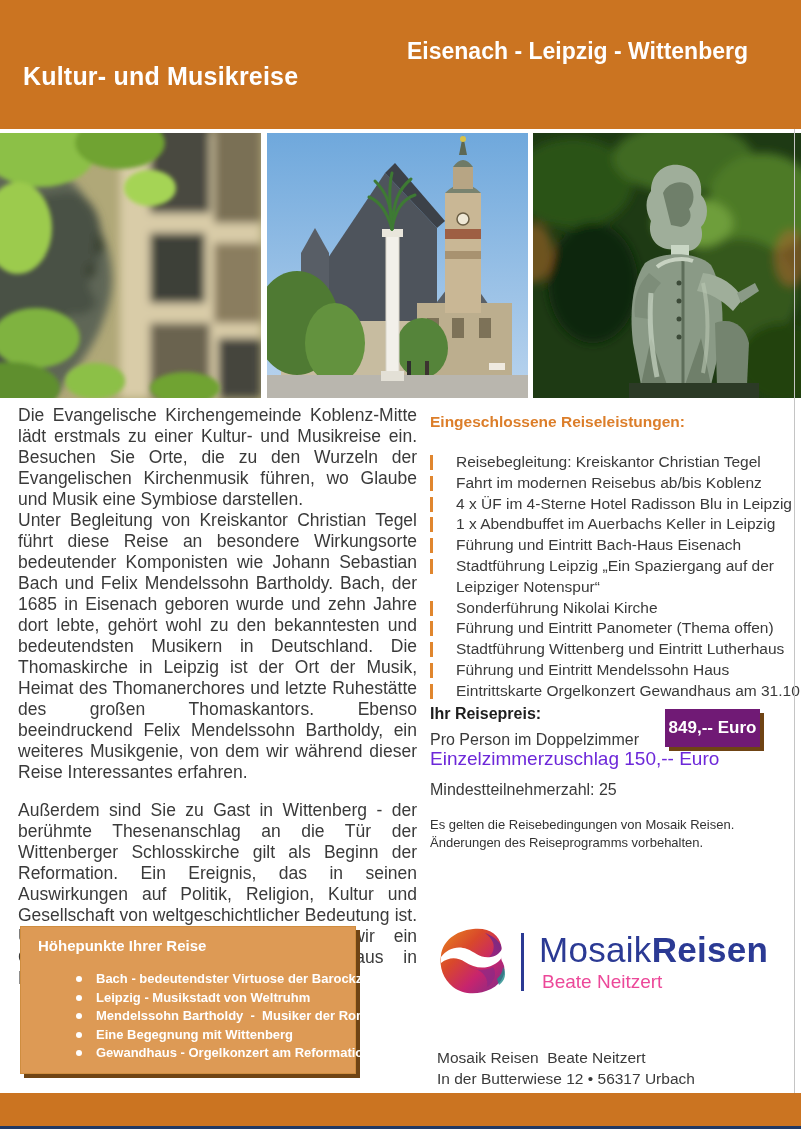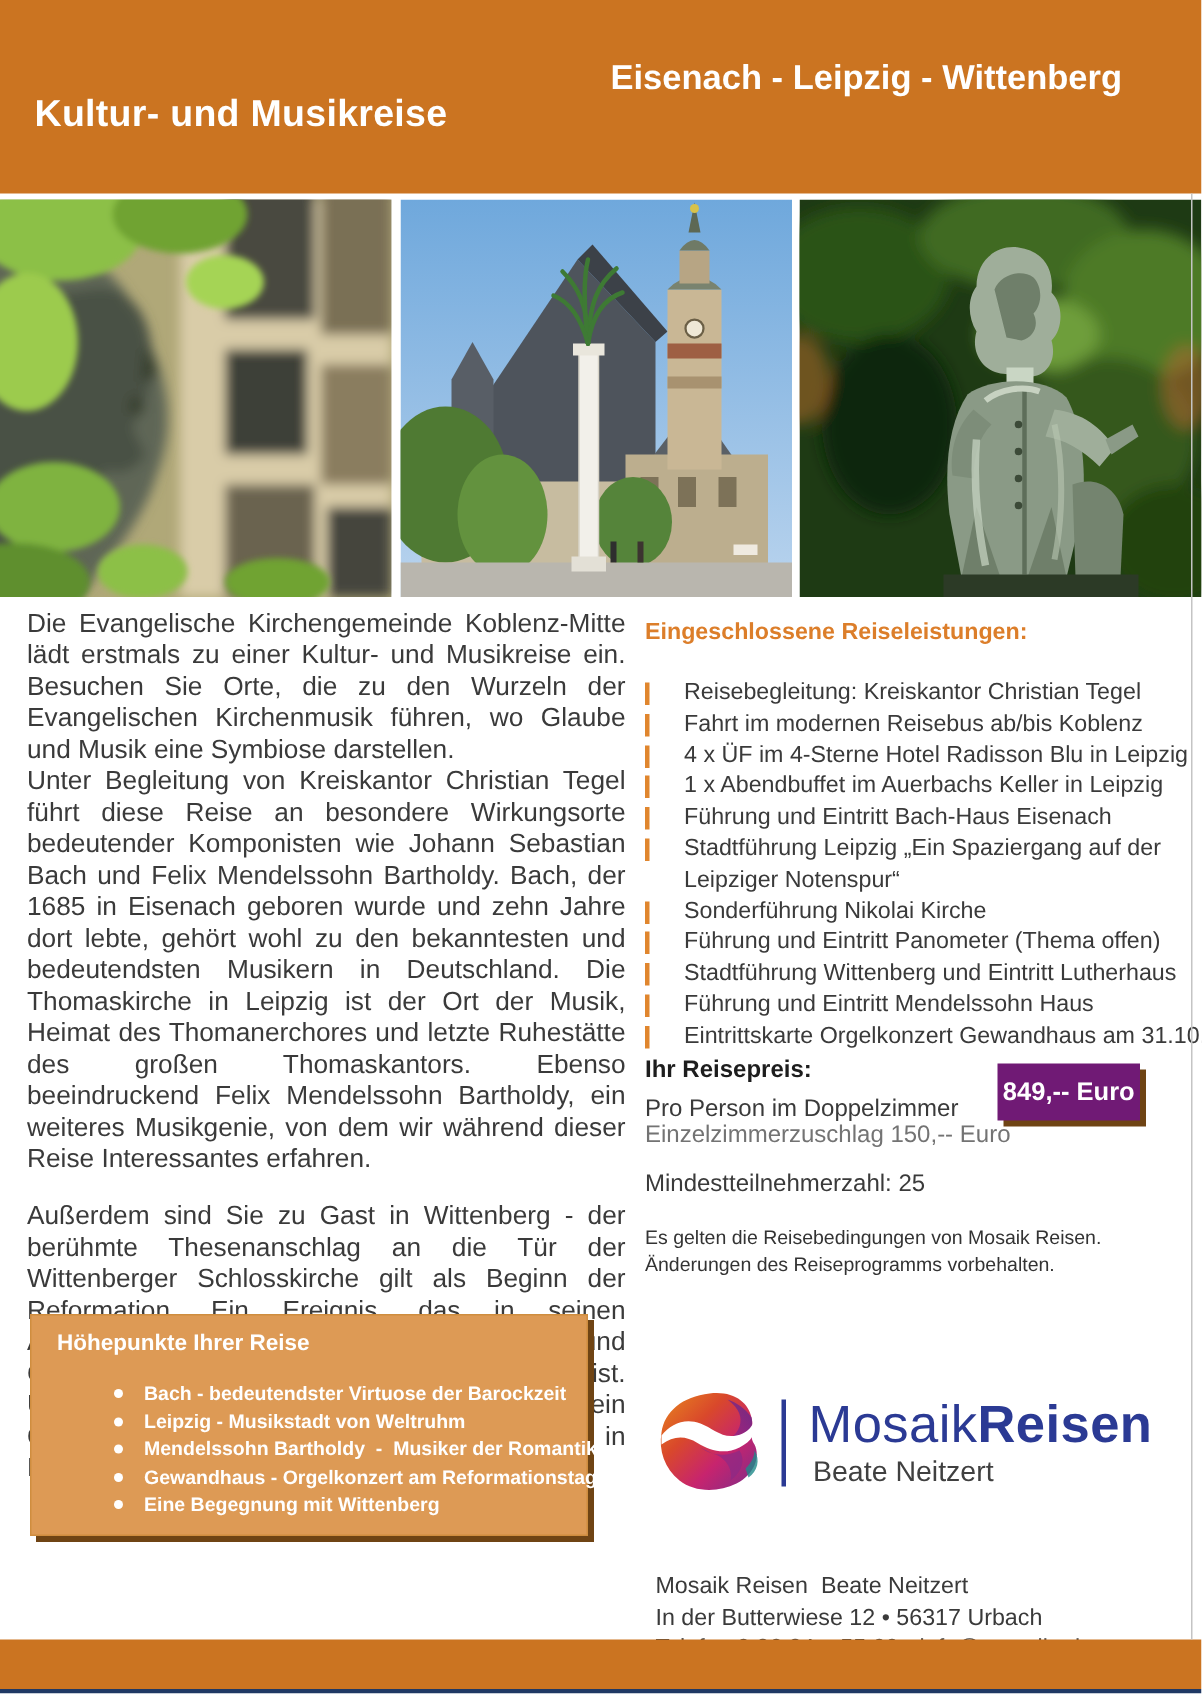--- a/index.html
+++ b/index.html
@@ -29,43 +29,43 @@
   .services{position:absolute;left:430px;top:413px;width:362px;}
   .services h2{margin:0;color:#dc7e2a;font-size:15.5px;font-weight:bold;}
   .services ul{list-style:none;margin:21px 0 0 0;padding:0;}
   .services li{position:relative;padding-left:26px;font-size:15.5px;line-height:20.8px;color:#3a3a3a;white-space:pre;}
   .services li.wrap{white-space:normal;}
   .services .bar{position:absolute;left:0;top:3px;width:3px;height:15px;background:#e0862e;}
 
   
   .price-head{position:absolute;left:430px;top:705px;font-size:16px;font-weight:bold;color:#1d1d1d;}
   .price-l1{position:absolute;left:430px;top:731px;font-size:16px;color:#3a3a3a;}
-  .price-l2{position:absolute;left:430px;top:748px;font-size:16px;color:#737373;}
+  .price-l2{position:absolute;left:430px;top:748px;font-size:19px;color:#6d28d9;}
   .price-badge{position:absolute;left:665px;top:709px;width:95px;height:38px;background:#701a75;
                box-shadow:4px 4px 0 #6f4414;display:flex;align-items:center;justify-content:center;
                color:#fff;font-size:17px;font-weight:bold;}
   .price-min{position:absolute;left:430px;top:781px;font-size:16px;color:#3a3a3a;}
   .terms1{position:absolute;left:430px;top:817px;font-size:13px;color:#333;}
   .terms2{position:absolute;left:430px;top:835px;font-size:13px;color:#333;}
 
   
-  .highlights{position:absolute;left:20px;top:876px;width:372px;height:148px;background:#dd9a55;
+  .highlights{position:absolute;left:20px;top:926px;width:336px;height:148px;background:#dd9a55;
               border:1px solid #cf8d3f;box-shadow:4px 4px 0 #6f4414;box-sizing:border-box;color:#fff;}
   .highlights h2{margin:10px 0 0 17px;font-size:15px;font-weight:bold;}
   .highlights ul{list-style:none;margin:16px 0 0 0;padding:0 0 0 55px;}
   .highlights li{position:relative;padding-left:20px;font-size:13px;font-weight:bold;line-height:18.6px;white-space:pre;}
   .highlights .dot{position:absolute;left:0;top:6px;width:6px;height:6px;border-radius:50%;background:#fff;}
 
   
   .brand{position:absolute;left:437px;top:925px;width:340px;height:72px;}
   .brand-swirl{position:absolute;left:0;top:2px;}
   .brand-divider{position:absolute;left:84px;top:8px;width:3px;height:58px;background:#2b3a94;}
   .brand-name{position:absolute;left:102px;top:5px;font-size:35px;color:#2b3a94;letter-spacing:.3px;}
   .brand-name .bold{font-weight:bold;}
-  .brand-sub{position:absolute;left:105px;top:46px;font-size:19px;color:#404040;}
+  .brand-sub{position:absolute;left:105px;top:46px;font-size:19px;color:#ec4899;}
 
   
   .contact{position:absolute;left:437px;top:1026px;font-size:15.5px;color:#3a3a3a;line-height:20.5px;margin-top:22px;}
 
   
   .footer-bar{position:absolute;left:0;top:1093px;width:801px;height:33px;background:#cb7421;}
   .footer-navy{position:absolute;left:0;top:1126px;width:801px;height:3px;background:#1f3864;}
 
   
   .edge-line{position:absolute;left:794px;top:129px;width:1px;height:964px;background:#c4c4c4;}
@@ -266,22 +266,22 @@
   <div class="price-min">Mindestteilnehmerzahl: 25</div>
   <div class="terms1">Es gelten die Reisebedingungen von Mosaik Reisen.</div>
   <div class="terms2">Änderungen des Reiseprogramms vorbehalten.</div>
 
   <div class="highlights">
     <h2>Höhepunkte Ihrer Reise</h2>
     <ul>
       <li><span class="dot"></span><span>Bach - bedeutendster Virtuose der Barockzeit</span></li>
       <li><span class="dot"></span><span>Leipzig - Musikstadt von Weltruhm</span></li>
       <li><span class="dot"></span><span>Mendelssohn Bartholdy  -  Musiker der Romantik</span></li>
+      <li><span class="dot"></span><span>Eine Begegnung mit Wittenberg</span></li>
       <li><span class="dot"></span><span>Gewandhaus - Orgelkonzert am Reformationstag</span></li>
-      <li><span class="dot"></span><span>Eine Begegnung mit Wittenberg</span></li>
     </ul>
   </div>
 
   <div class="brand">
     <div class="brand-swirl">
       <svg width="72" height="68" viewBox="0 0 72 68">
         <defs>
           <linearGradient id="lg1" x1="0" y1="0" x2="1" y2="1">
             <stop offset="0" stop-color="#e8881e"></stop>
             <stop offset="0.35" stop-color="#d9482b"></stop>

